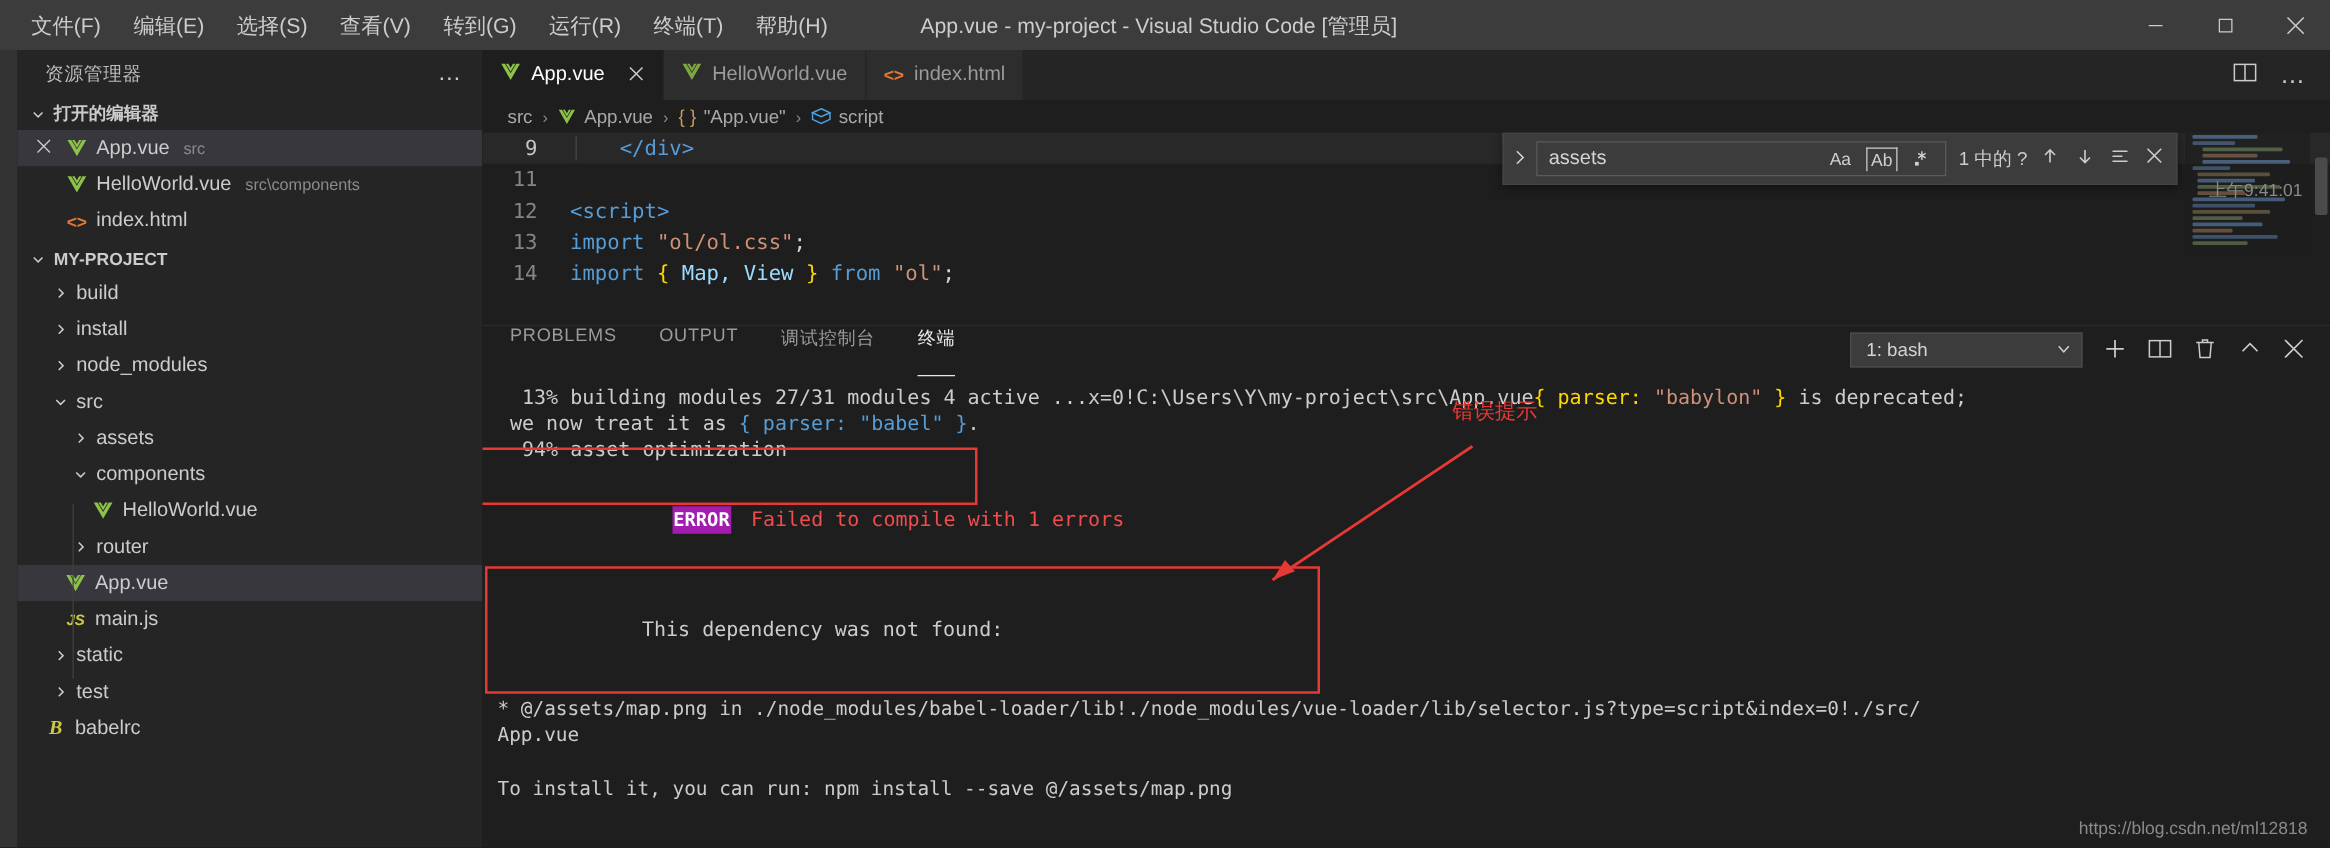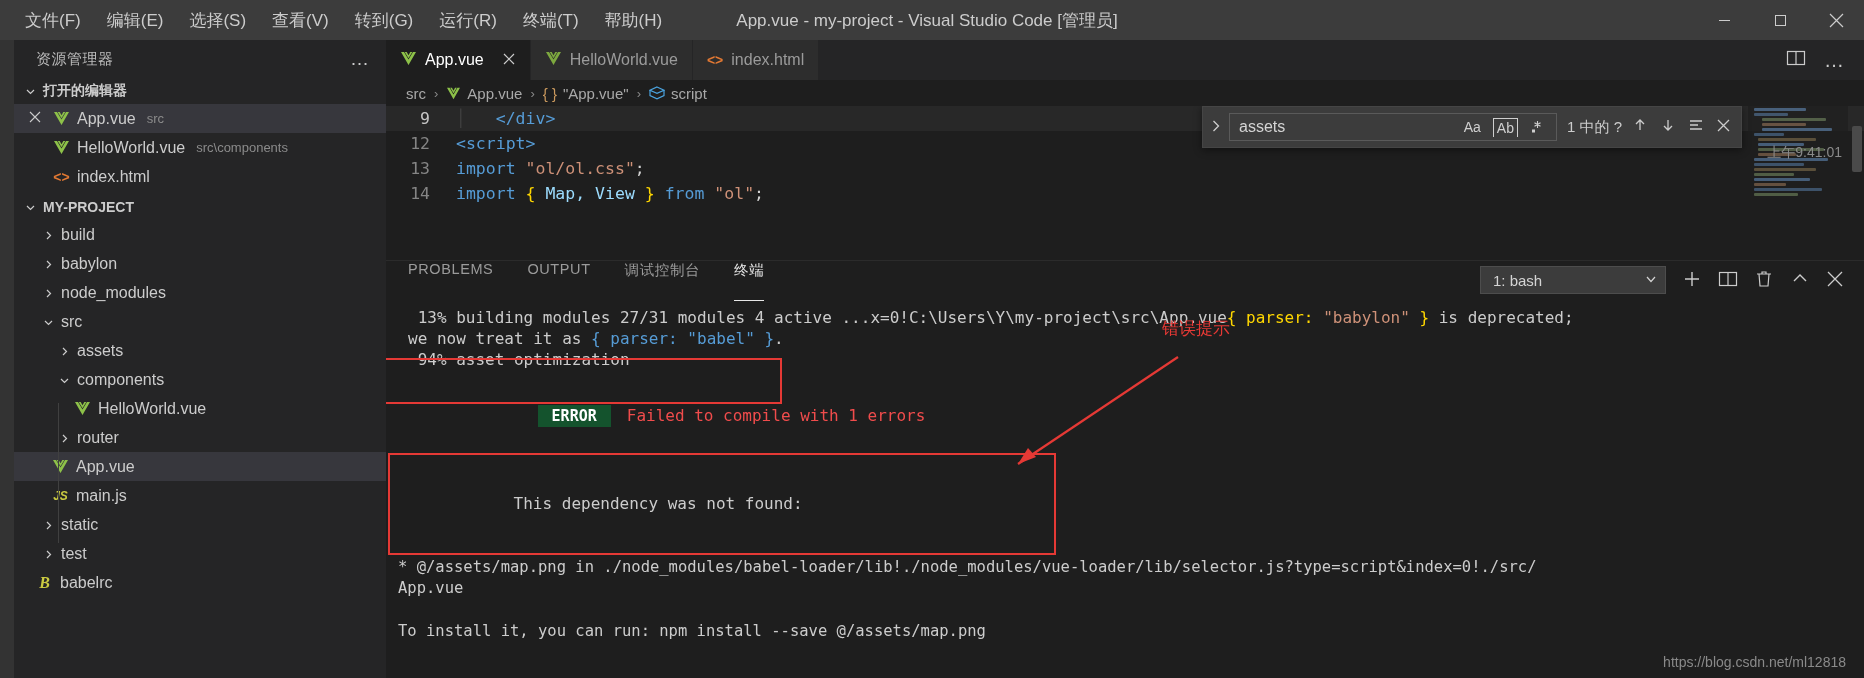--- a/index.html
+++ b/index.html
@@ -173,21 +173,21 @@
   .terminal {
     flex: 1; position: relative; padding: 8px 0 0 0; overflow: hidden;
     font-family: "DejaVu Sans Mono", monospace; font-size: 16px; color: #cccccc;
   }
   .tline { white-space: pre; line-height: 21px; padding-left: 22px; }
   .t-blue { color: #569cd6; }
   .t-brace { color: #ffd700; }
   .t-str { color: #ce9178; }
   .t-red { color: #f14c4c; }
   .err-badge {
-    background: #14532d; color: #ffffff; padding: 2px 14px; font-weight: bold;
+    background: #a21caf; color: #ffffff; padding: 2px 1px; font-weight: bold;
     font-family:"DejaVu Sans Mono", monospace; font-size: 15px;
   }
 
   .ann-box { position: absolute; border: 2px solid #e53935; pointer-events: none; }
   .ann-label {
     position: absolute; color: #e53935; font-size: 17px;
     font-family:"Liberation Sans", sans-serif;
   }
   .ann-arrow { position: absolute; pointer-events: none; }
 
@@ -306,21 +306,21 @@
             </svg>
         </span>
         <span>build</span>
       </div>
       <div class="row tree-indent-1">
         <span class="chev">
           <svg width="11" height="11" viewBox="0 0 11 11">
               <path d="M4 2 L7.5 5.5 L4 9" stroke="#cccccc" stroke-width="1.2" fill="none"></path>
             </svg>
         </span>
-        <span>babylon</span>
+        <span>install</span>
       </div>
       <div class="row tree-indent-1">
         <span class="chev">
           <svg width="11" height="11" viewBox="0 0 11 11">
               <path d="M4 2 L7.5 5.5 L4 9" stroke="#cccccc" stroke-width="1.2" fill="none"></path>
             </svg>
         </span>
         <span>node_modules</span>
       </div>
       <div class="row tree-indent-1">
@@ -462,20 +462,24 @@
             </svg>
         </span>
         <span>script</span>
       </div>
 
       <div class="editor">
 
         <div class="code-line cur-line">
           <span class="ln cur">9</span>
           <span><span class="ind-guide">│</span>   <span class="tk-tag">&lt;/div&gt;</span></span>
+        </div>
+        <div class="code-line">
+          <span class="ln">11</span>
+          <span></span>
         </div>
         <div class="code-line">
           <span class="ln">12</span>
           <span><span class="tk-tag">&lt;script&gt;</span></span>
         </div>
         <div class="code-line">
           <span class="ln">13</span>
           <span><span class="tk-kw">import</span> <span class="tk-str">"ol/ol.css"</span><span class="tk-punct">;</span></span>
         </div>
         <div class="code-line">

